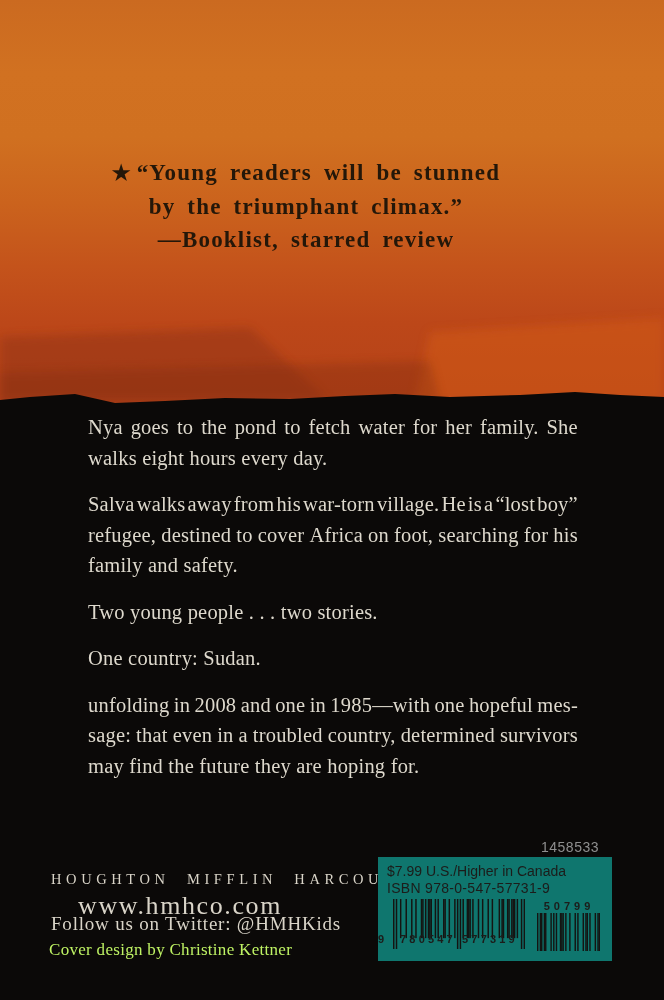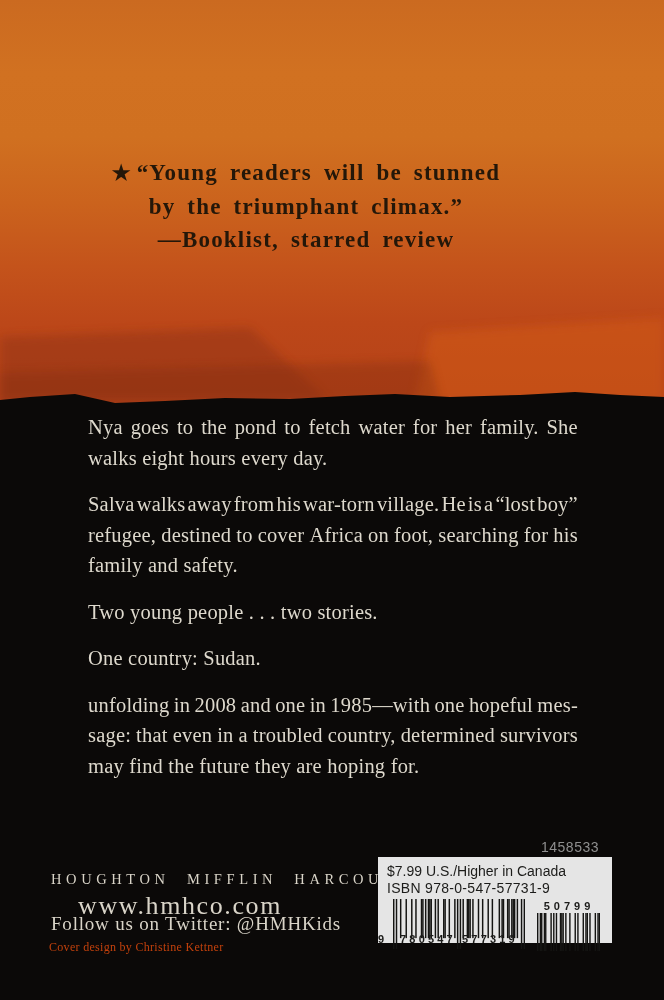--- a/index.html
+++ b/index.html
@@ -33,29 +33,29 @@
   .para{margin:0 0 16px 0;}
   .line{height:30.5px;}
   .line.just{display:flex;justify-content:space-between;}
   
   .pub-name{
     position:absolute;left:51px;top:871px;color:#d9d4c8;
     font-size:14.5px;letter-spacing:4.6px;word-spacing:9px;
   }
   .pub-site{position:absolute;left:58px;top:891px;color:#d9d4c8;font-size:26px;letter-spacing:1.6px;margin-left:20px;}
   .pub-twitter{position:absolute;left:51px;top:913px;color:#d9d4c8;font-size:19px;letter-spacing:0.8px;}
-  .pub-credit{position:absolute;left:49px;top:940px;color:#c2410c;font-size:12px;letter-spacing:0.3px;}
+  .pub-credit{position:absolute;left:49px;top:940px;color:#bef264;font-size:17px;letter-spacing:0.3px;}
   
   .tracking{
     position:absolute;top:839px;right:65px;color:#8f8f8f;
     font-family:"Liberation Sans", sans-serif;font-size:14px;letter-spacing:0.5px;
   }
   .bc-box{
-    position:absolute;left:378px;top:857px;width:234px;height:86px;
-    background:#e5e5e5;font-family:"Liberation Sans", sans-serif;color:#1c1c1a;
+    position:absolute;left:378px;top:857px;width:234px;height:104px;
+    background:#0f766e;font-family:"Liberation Sans", sans-serif;color:#1c1c1a;
   }
   .bc-price{position:absolute;left:9px;top:6px;font-size:14px;}
   .bc-isbn{position:absolute;left:9px;top:23px;font-size:14px;letter-spacing:0.3px;}
   .ean{position:absolute;left:15px;top:42px;width:132px;height:50px;}
   .ean-digit-first{position:absolute;left:0px;top:76px;font-size:11px;font-weight:bold;}
   .ean-g1{position:absolute;left:22px;top:76px;width:56px;font-size:11px;font-weight:bold;letter-spacing:3.2px;}
   .ean-g2{position:absolute;left:84px;top:76px;width:56px;font-size:11px;font-weight:bold;letter-spacing:3.2px;}
   .addon-digits{position:absolute;left:159px;top:43px;width:64px;font-size:11px;font-weight:bold;letter-spacing:4px;text-align:center;}
   .addon-bars{position:absolute;left:159px;top:56px;width:63px;height:38px;}
 </style>

